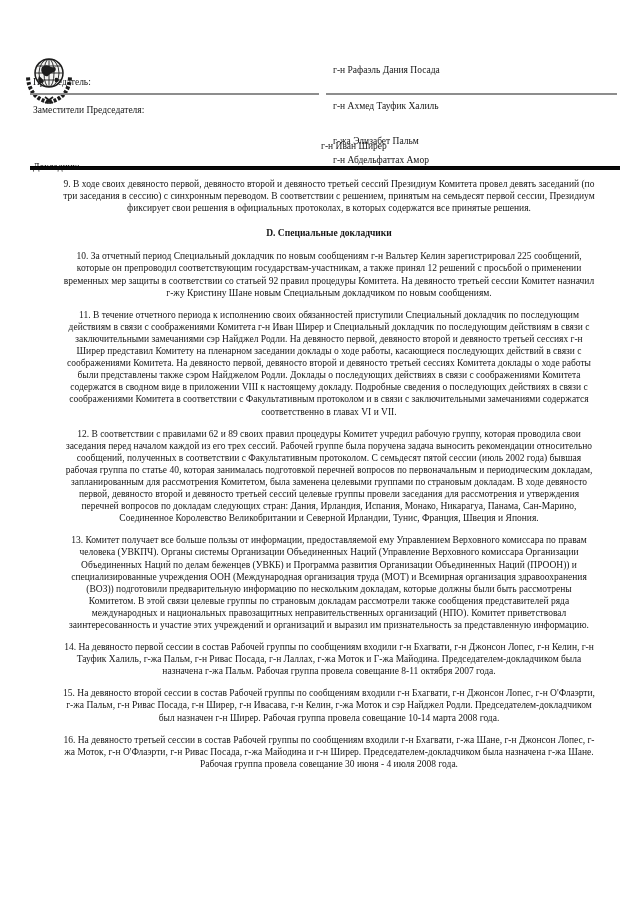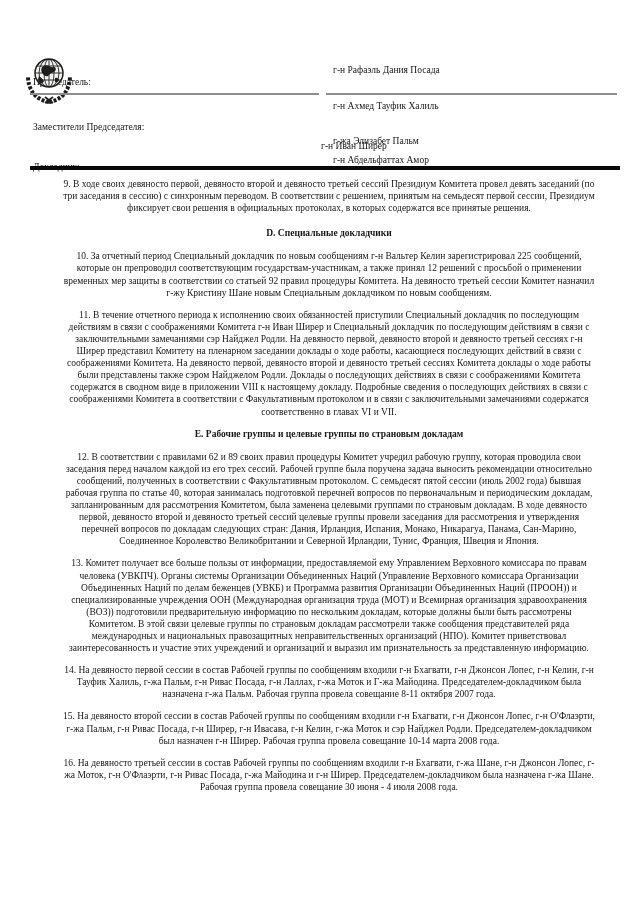--- a/index.html
+++ b/index.html
@@ -81,39 +81,38 @@
     </g>
   </svg>
 
   <span class="hdr-text" style="left:333px; top:65px;">г-н Рафаэль Дания Посада</span>
 
   <div class="rule-thin" style="left:30px; top:93px; width:289px;"></div>
   <div class="rule-thin" style="left:326px; top:93px; width:291px;"></div>
 
   <span class="hdr-text" style="left:333px; top:101px;">г-н Ахмед Тауфик Халиль</span>
 
-  <span class="hdr-text" style="left:33px; top:122px;">Заместители Председателя:</span>
+  <span class="hdr-text" style="left:33px; top:105px;">Заместители Председателя:</span>
   <span class="hdr-text" style="left:333px; top:118px;margin-top:18px;">г-жа Элизабет Пальм</span>
 
   <span class="hdr-text" style="left:321px; top:141px;">г-н Иван Ширер</span>
 
   <span class="hdr-text" style="left:33px; top:162px;">Докладчик:</span>
   <span class="hdr-text" style="left:333px; top:155px;">г-н Абдельфаттах Амор</span>
 
   <div class="rule-thick" style="left:30px; top:166px; width:590px;"></div>
 
   <div class="content">
     <p class="para">9. В ходе своих девяносто первой, девяносто второй и девяносто третьей сессий Президиум Комитета провел девять заседаний (по три заседания в сессию) с синхронным переводом. В соответствии с решением, принятым на семьдесят первой сессии, Президиум фиксирует свои решения в официальных протоколах, в которых содержатся все принятые решения.</p>
 
     <p class="heading heading-first">D. Специальные докладчики</p>
 
     <p class="para">10. За отчетный период Специальный докладчик по новым сообщениям г-н Вальтер Келин зарегистрировал 225 сообщений, которые он препроводил соответствующим государствам-участникам, а также принял 12 решений с просьбой о применении временных мер защиты в соответствии со статьей 92 правил процедуры Комитета. На девяносто третьей сессии Комитет назначил г-жу Кристину Шане новым Специальным докладчиком по новым сообщениям.</p>
     <p class="para">11. В течение отчетного периода к исполнению своих обязанностей приступили Специальный докладчик по последующим действиям в связи с соображениями Комитета г-н Иван Ширер и Специальный докладчик по последующим действиям в связи с заключительными замечаниями сэр Найджел Родли. На девяносто первой, девяносто второй и девяносто третьей сессиях г-н Ширер представил Комитету на пленарном заседании доклады о ходе работы, касающиеся последующих действий в связи с соображениями Комитета. На девяносто первой, девяносто второй и девяносто третьей сессиях Комитета доклады о ходе работы были представлены также сэром Найджелом Родли. Доклады о последующих действиях в связи с соображениями Комитета содержатся в сводном виде в приложении VIII к настоящему докладу. Подробные сведения о последующих действиях в связи с соображениями Комитета в соответствии с Факультативным протоколом и в связи с заключительными замечаниями содержатся соответственно в главах VI и VII.</p>
 
-    <p class="heading">E. Рабочие группы и целевые группы по страновым докладам</p>
 
     <p class="para">12. В соответствии с правилами 62 и 89 своих правил процедуры Комитет учредил рабочую группу, которая проводила свои заседания перед началом каждой из его трех сессий. Рабочей группе была поручена задача выносить рекомендации относительно сообщений, полученных в соответствии с Факультативным протоколом. С семьдесят пятой сессии (июль 2002 года) бывшая рабочая группа по статье 40, которая занималась подготовкой перечней вопросов по первоначальным и периодическим докладам, запланированным для рассмотрения Комитетом, была заменена целевыми группами по страновым докладам. В ходе девяносто первой, девяносто второй и девяносто третьей сессий целевые группы провели заседания для рассмотрения и утверждения перечней вопросов по докладам следующих стран: Дания, Ирландия, Испания, Монако, Никарагуа, Панама, Сан-Марино, Соединенное Королевство Великобритании и Северной Ирландии, Тунис, Франция, Швеция и Япония.</p>
     <p class="para">13. Комитет получает все больше пользы от информации, предоставляемой ему Управлением Верховного комиссара по правам человека (УВКПЧ). Органы системы Организации Объединенных Наций (Управление Верховного комиссара Организации Объединенных Наций по делам беженцев (УВКБ) и Программа развития Организации Объединенных Наций (ПРООН)) и специализированные учреждения ООН (Международная организация труда (МОТ) и Всемирная организация здравоохранения (ВОЗ)) подготовили предварительную информацию по нескольким докладам, которые должны были быть рассмотрены Комитетом. В этой связи целевые группы по страновым докладам рассмотрели также сообщения представителей ряда международных и национальных правозащитных неправительственных организаций (НПО). Комитет приветствовал заинтересованность и участие этих учреждений и организаций и выразил им признательность за представленную информацию.</p>
     <p class="para">14. На девяносто первой сессии в состав Рабочей группы по сообщениям входили г-н Бхагвати, г-н Джонсон Лопес, г-н Келин, г-н Тауфик Халиль, г-жа Пальм, г-н Ривас Посада, г-н Лаллах, г-жа Моток и Г-жа Майодина. Председателем-докладчиком была назначена г-жа Пальм. Рабочая группа провела совещание 8-11 октября 2007 года.</p>
     <p class="para">15. На девяносто второй сессии в состав Рабочей группы по сообщениям входили г-н Бхагвати, г-н Джонсон Лопес, г-н О'Флаэрти, г-жа Пальм, г-н Ривас Посада, г-н Ширер, г-н Ивасава, г-н Келин, г-жа Моток и сэр Найджел Родли. Председателем-докладчиком был назначен г-н Ширер. Рабочая группа провела совещание 10-14 марта 2008 года.</p>
     <p class="para">16. На девяносто третьей сессии в состав Рабочей группы по сообщениям входили г-н Бхагвати, г-жа Шане, г-н Джонсон Лопес, г-жа Моток, г-н О'Флаэрти, г-н Ривас Посада, г-жа Майодина и г-н Ширер. Председателем-докладчиком была назначена г-жа Шане. Рабочая группа провела совещание 30 июня - 4 июля 2008 года.</p>
 
   </div>
 
 </div>

